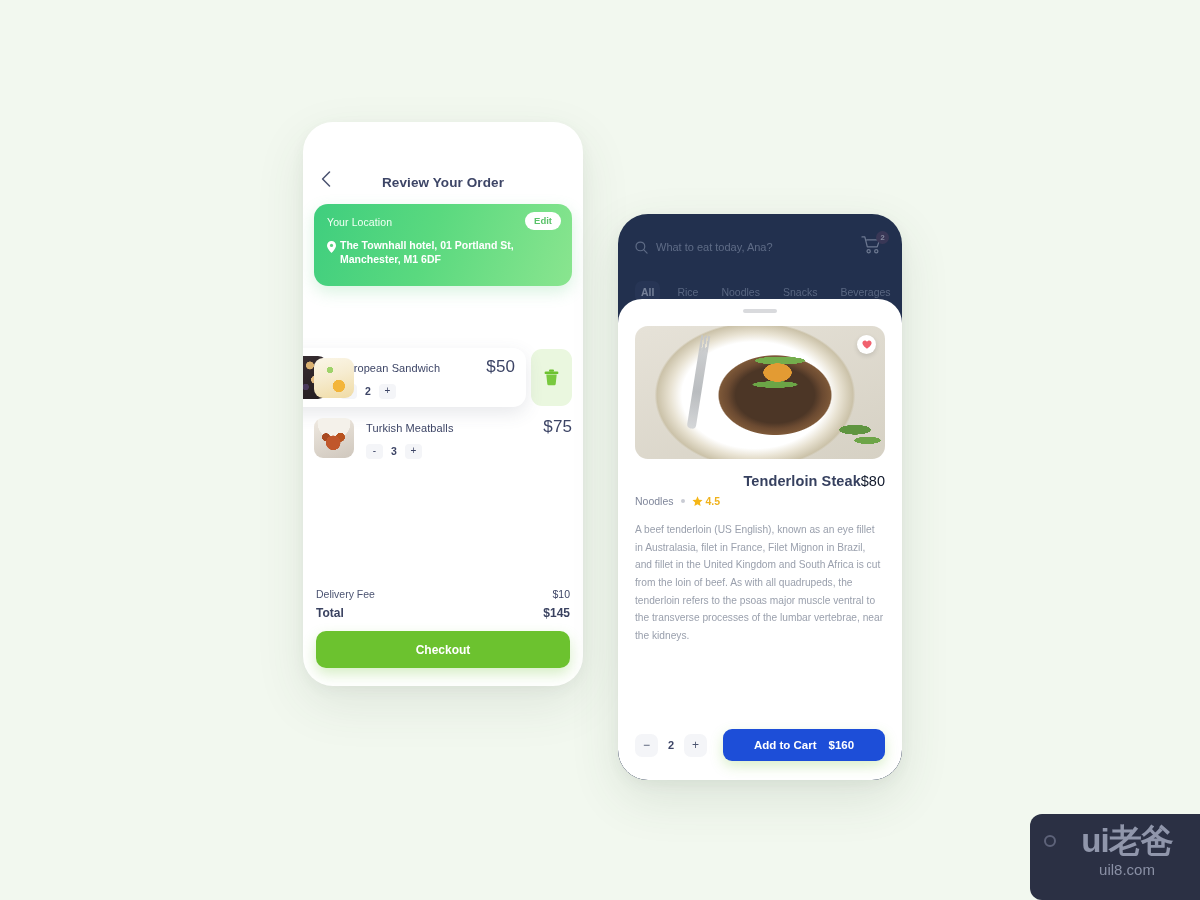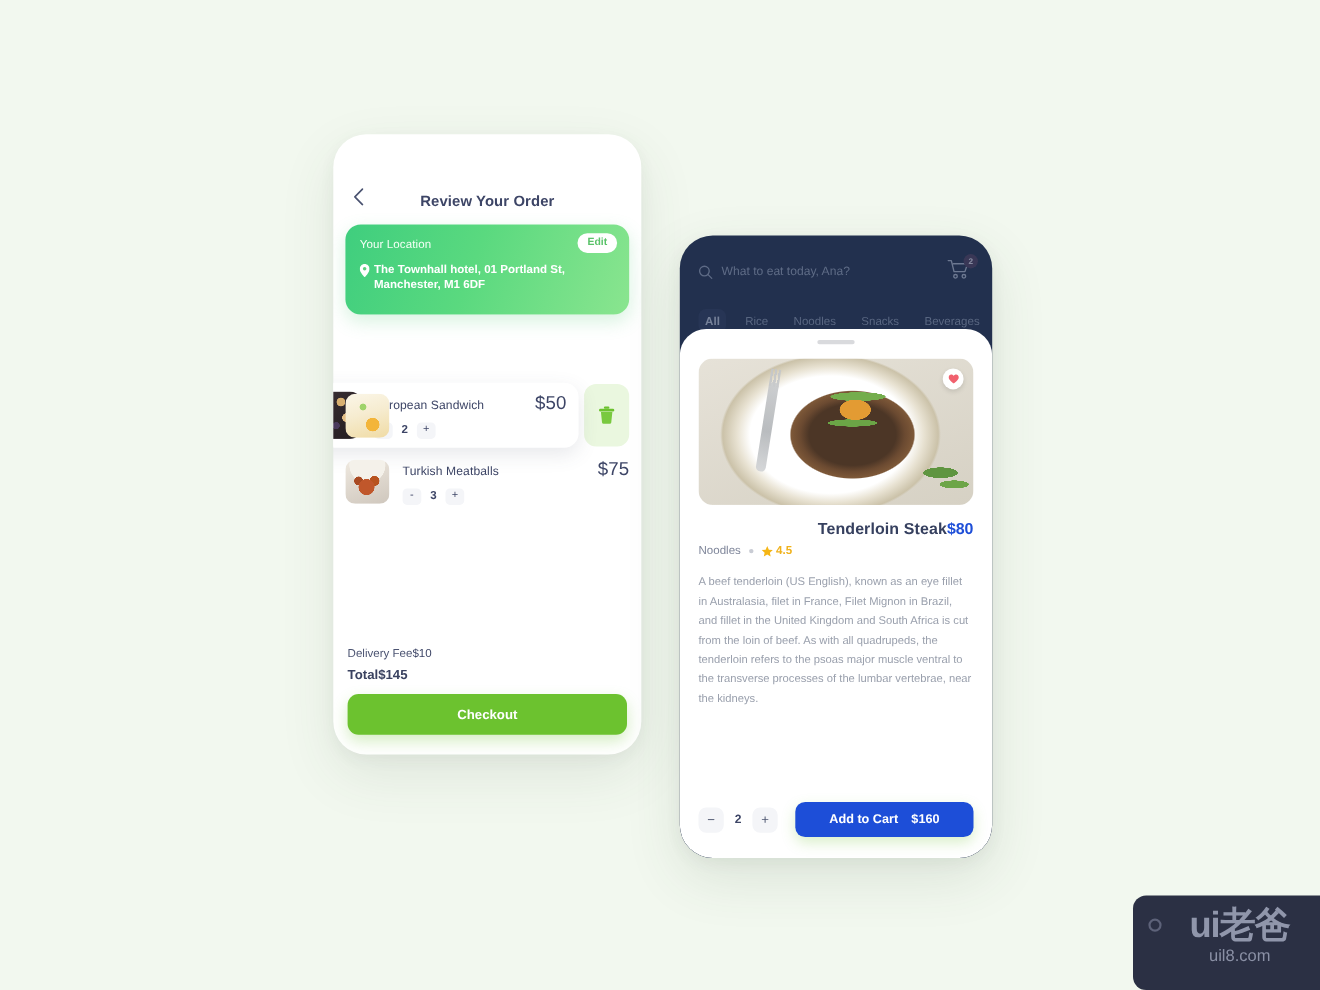--- a/index.html
+++ b/index.html
@@ -239,21 +239,21 @@
 
   
   .summary {
     position: absolute;
     left: 0; right: 0;
     bottom: 0;
     padding: 0 13px 18px 13px;
   }
   .sum-row {
     display: flex;
-    justify-content: flex-start;
+    justify-content: space-between;
     align-items: center;
     margin-bottom: 6px;
   }
   .sum-label { font-size: 10.5px; color: #4c5472; }
   .sum-val   { font-size: 10.5px; color: #3d4566; }
   .sum-row.total .sum-label,
   .sum-row.total .sum-val {
     font-size: 12px;
     font-weight: bold;
     color: #3a4260;
@@ -431,22 +431,22 @@
     margin-top: 14px;
   }
   .dish-title {
     font-size: 14.5px;
     font-weight: bold;
     color: #36405f;
     letter-spacing: .1px;
   }
   .dish-price {
     font-size: 14.5px;
-    font-weight: bold;
-    color: #1d4ed8;
+    font-weight: normal;
+    color: #0f172a;
   }
   .meta-row {
     display: flex;
     align-items: center;
     gap: 7px;
     margin-top: 6px;
   }
   .meta-cat { font-size: 10.5px; color: #7f869a; }
   .dot {
     width: 4px; height: 4px;

